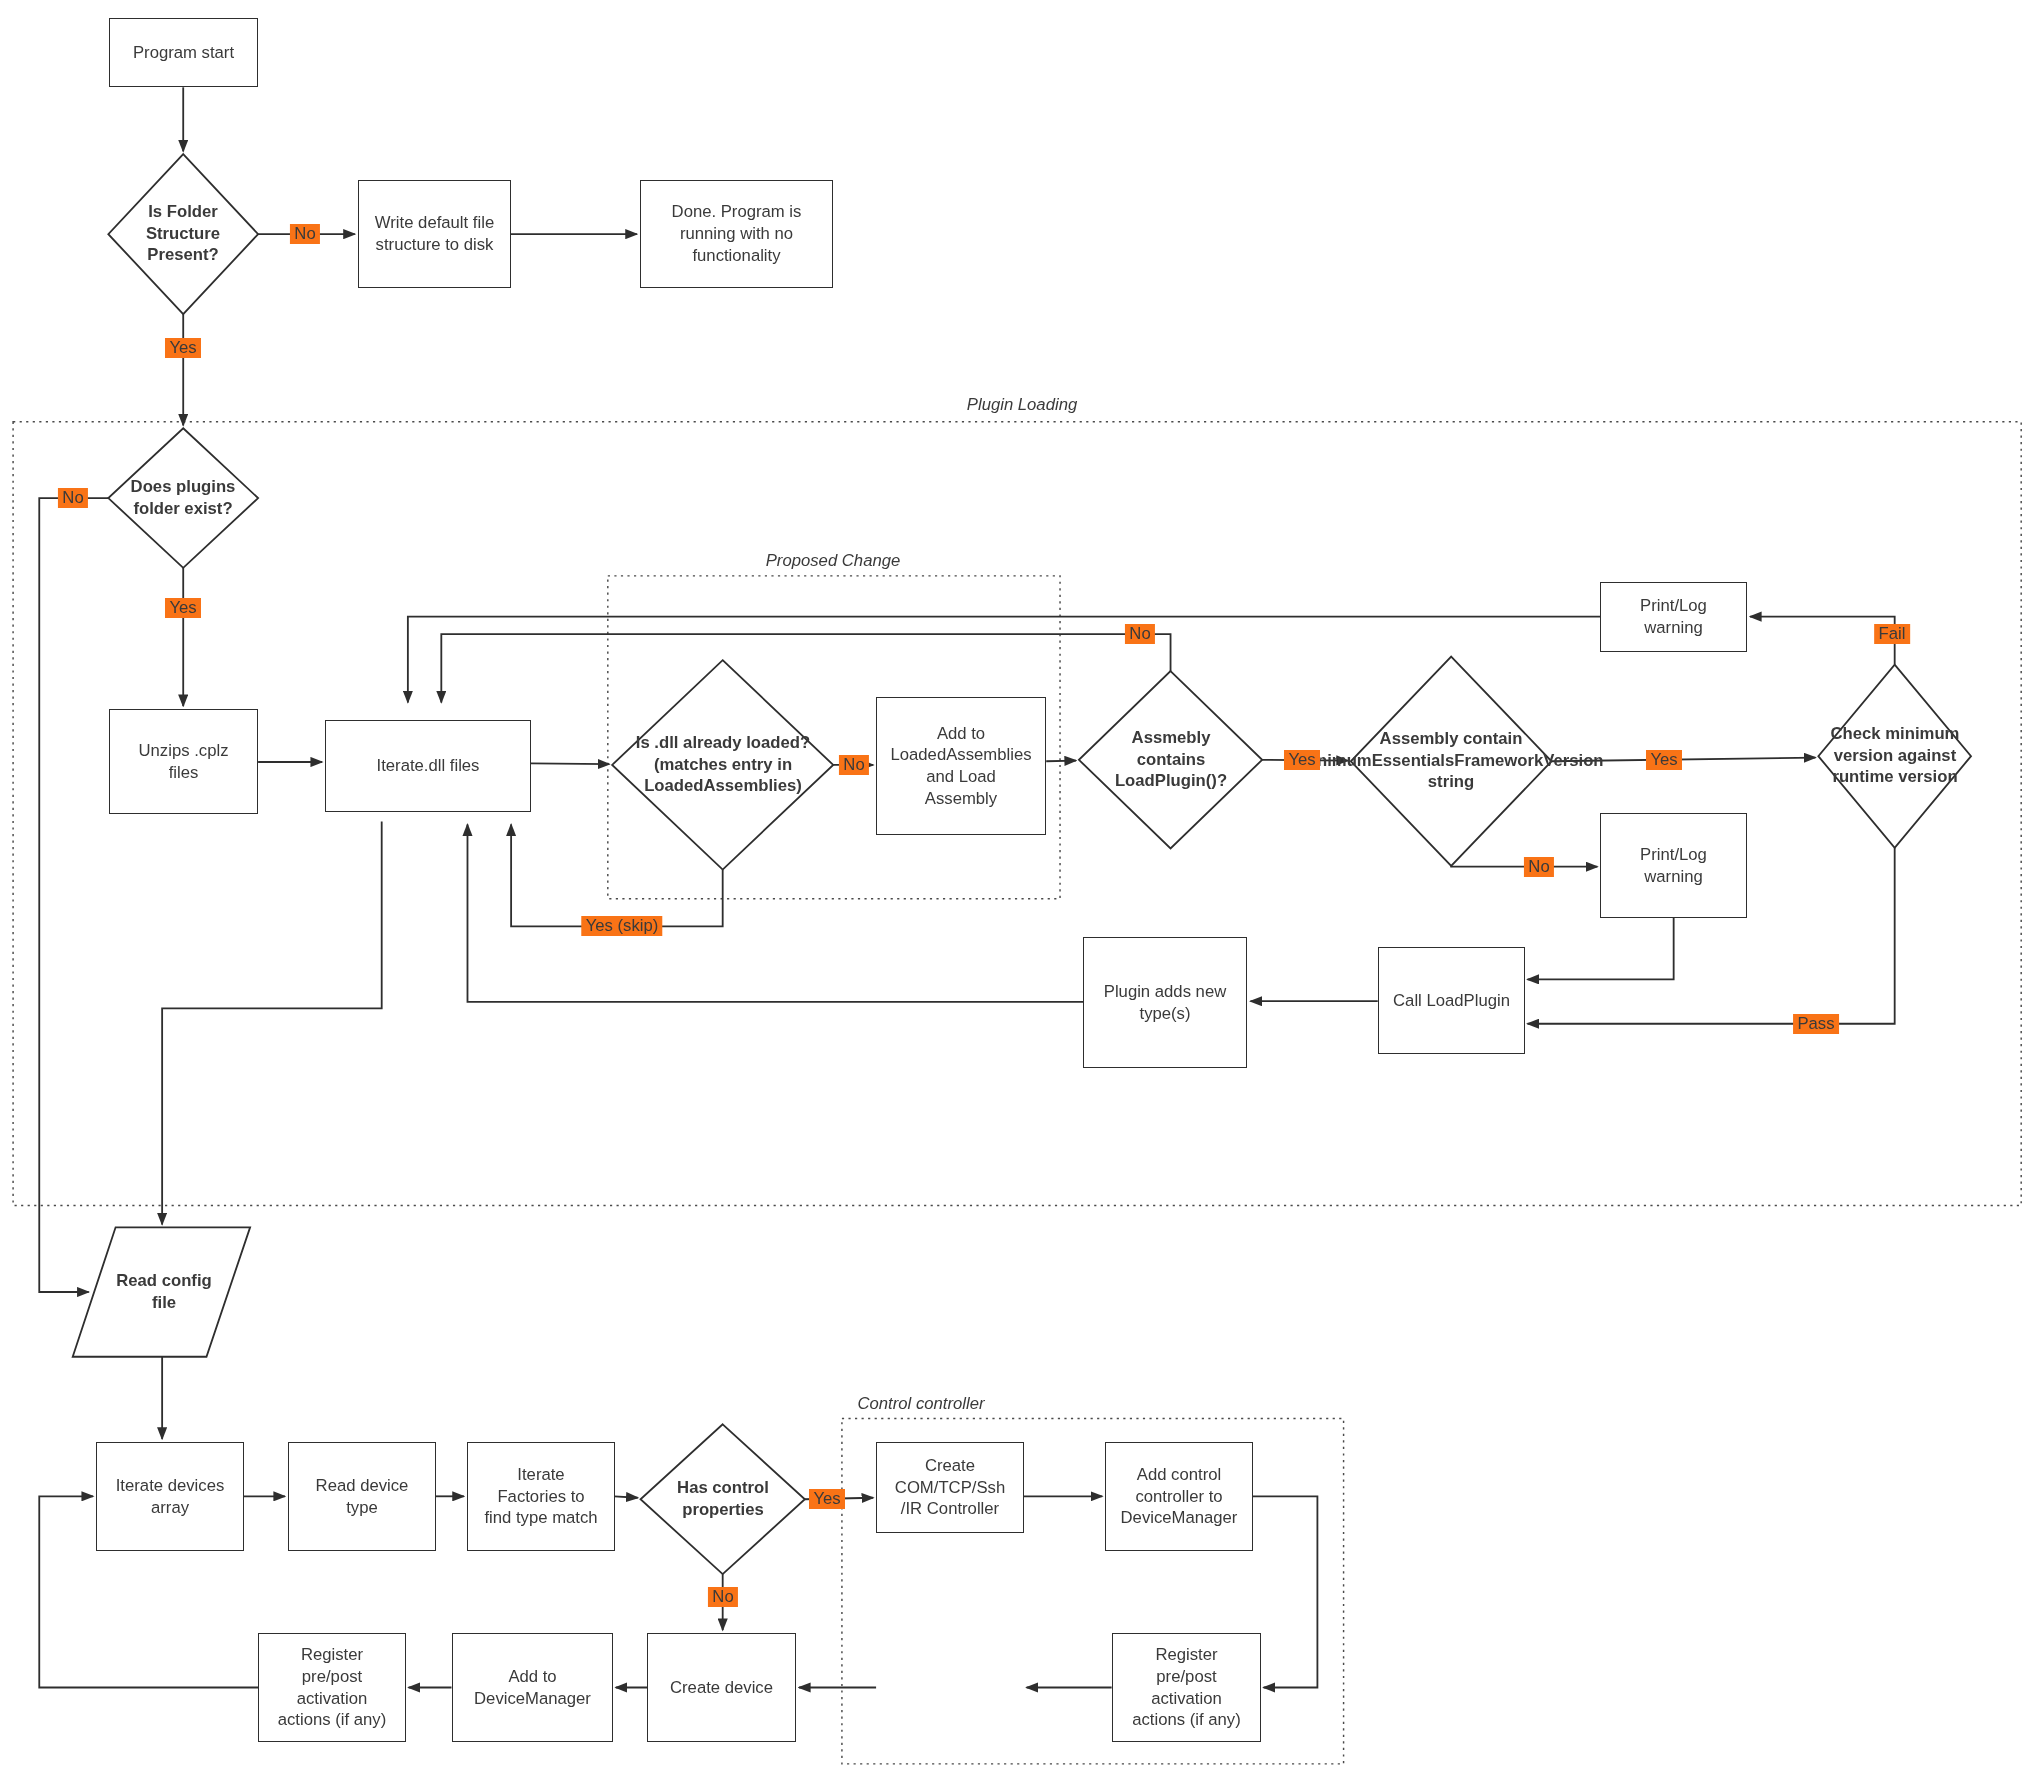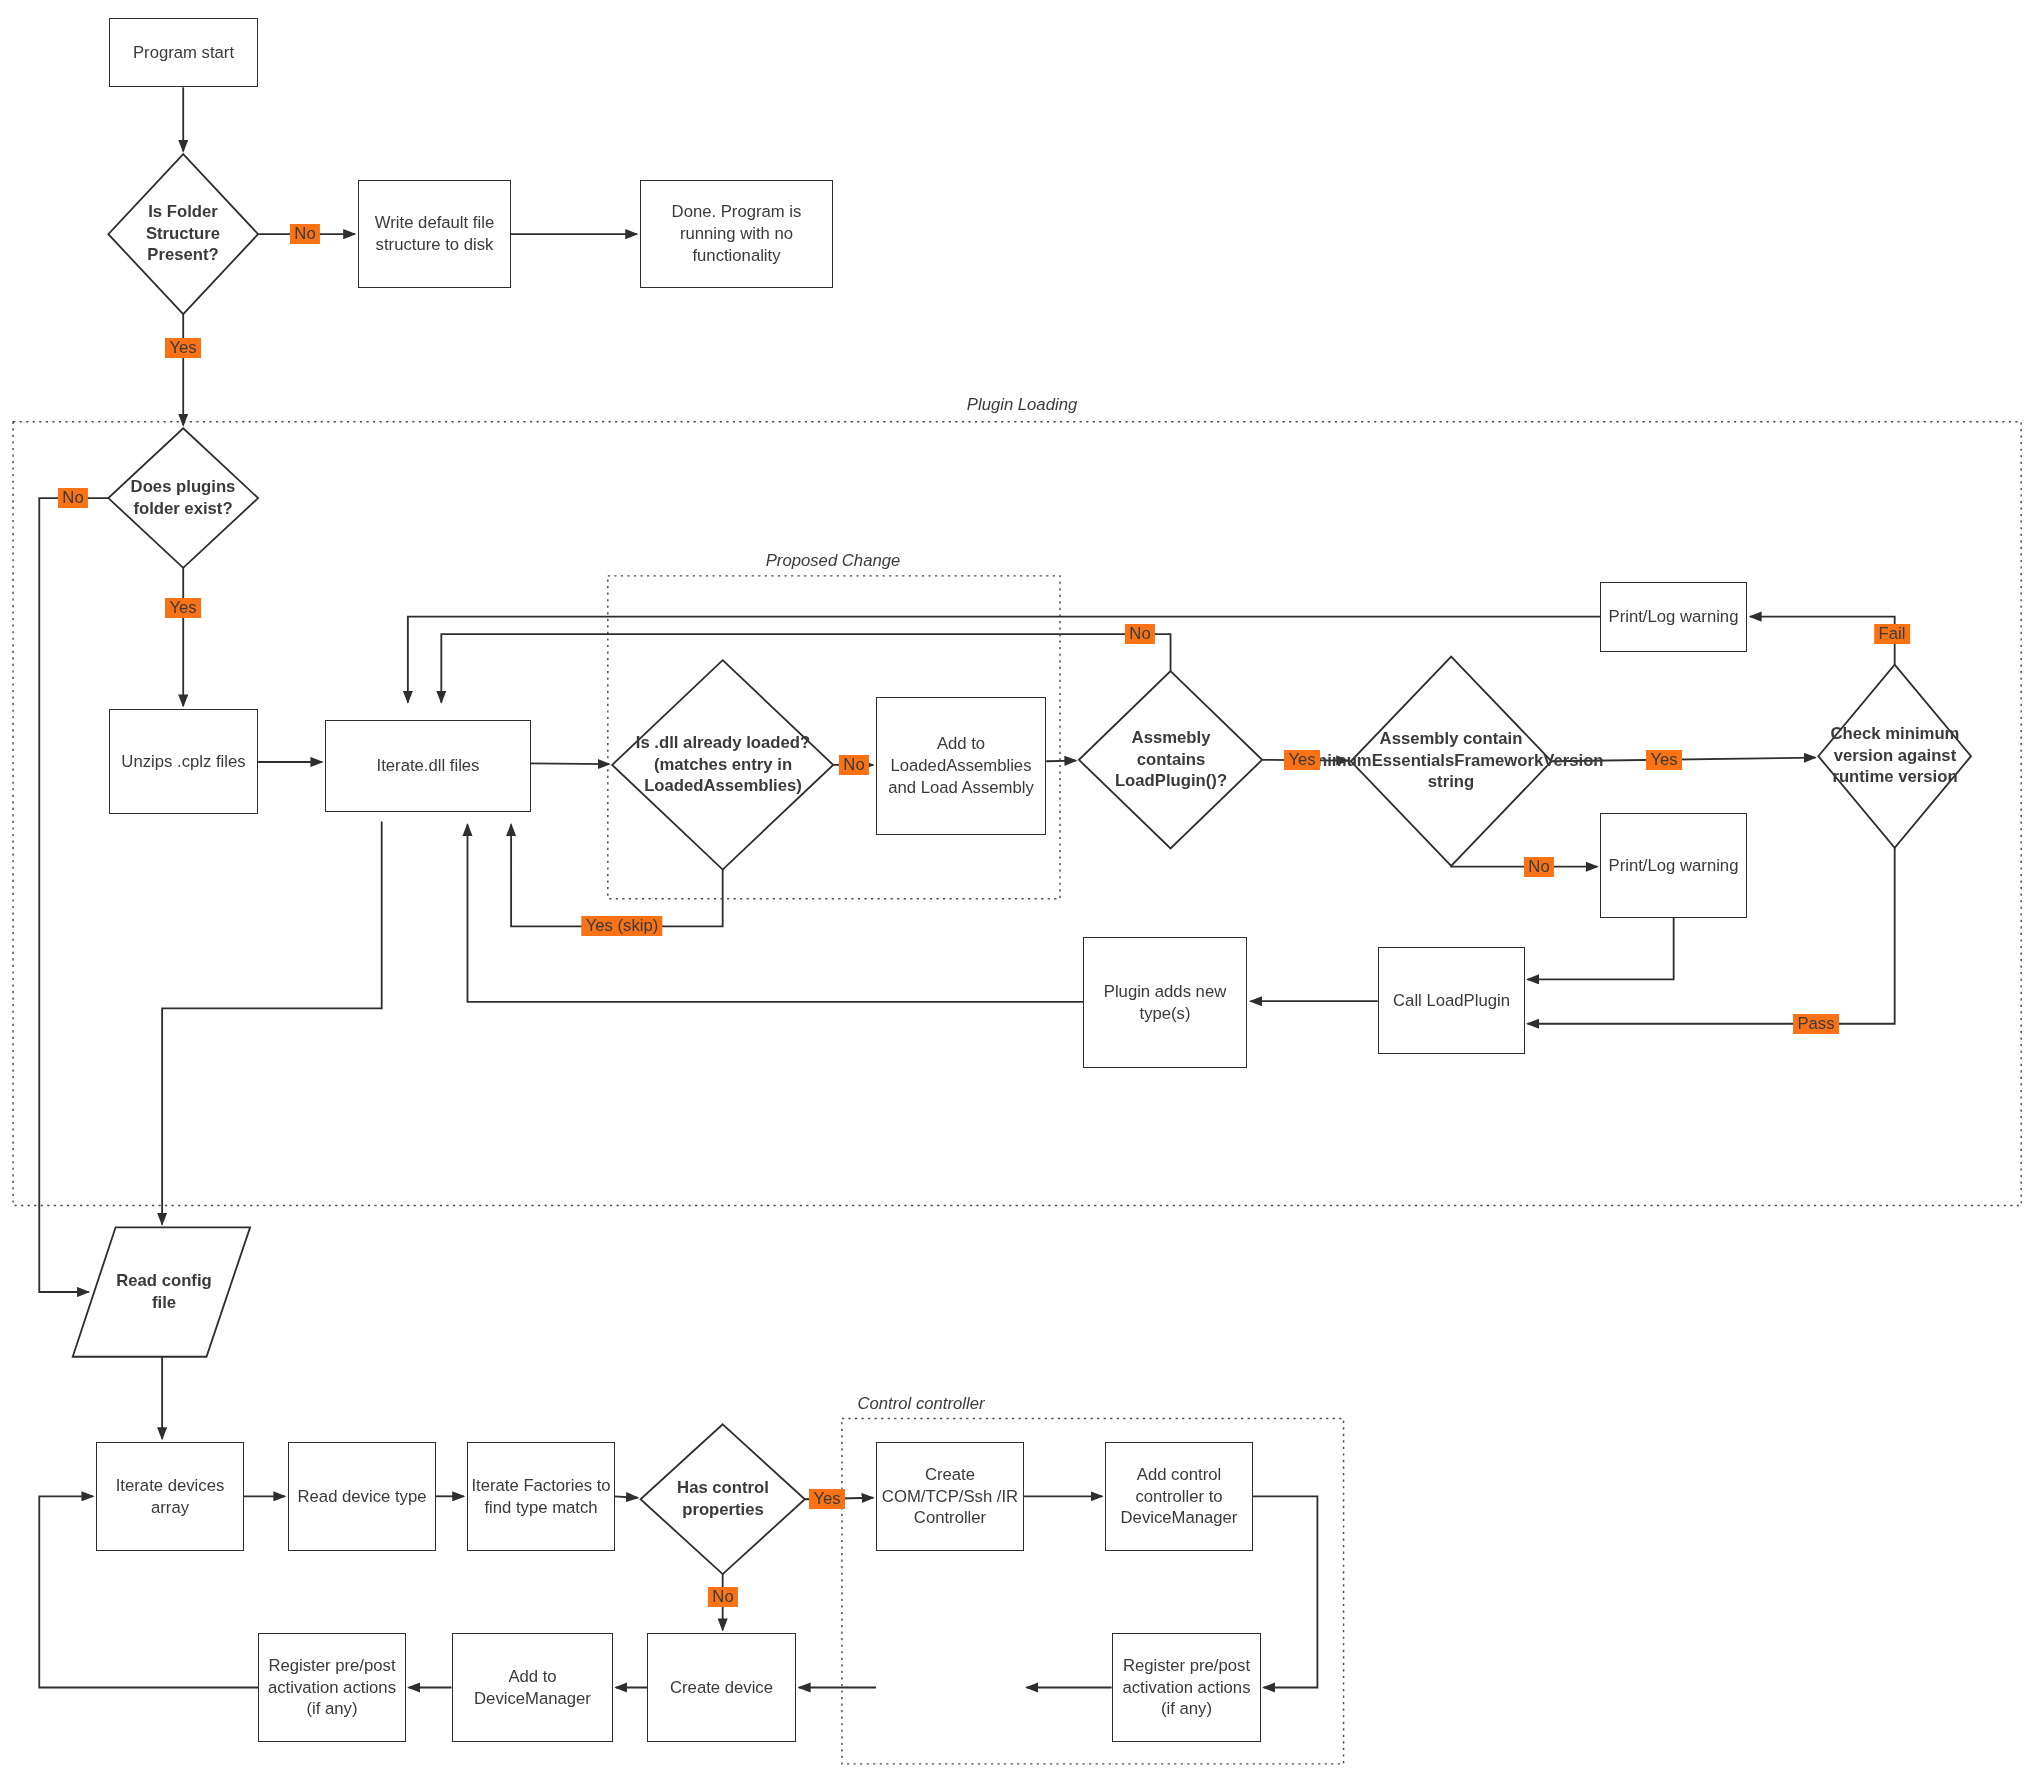--- a/index.html
+++ b/index.html
@@ -5,21 +5,21 @@
   * { margin:0; padding:0; box-sizing:border-box; }
   html,body { background:#ffffff; }
   body { font-family:"Liberation Sans", sans-serif; color:#3a3a3a; }
   .canvas { position:relative; width:2035px; height:1785px; background:#ffffff; overflow:hidden; }
   .canvas > svg { position:absolute; left:0; top:0; }
   .edge { fill:none; stroke:#2e2e2e; stroke-width:2.5; marker-end:url(#arw); }
   .shape { fill:#ffffff; stroke:#2e2e2e; stroke-width:2.5; }
   .groupbox { fill:none; stroke:#4a4a4a; stroke-width:2; stroke-dasharray:3 6; }
   .node { position:absolute; border:1.8px solid #2e2e2e; background:#ffffff;
           display:flex; align-items:center; justify-content:center; text-align:center;
-          font-size:16.7px; line-height:1.3; padding:3px; overflow-wrap:break-word; }
+          font-size:16.7px; line-height:1.3; padding:14px; overflow-wrap:break-word; }
   .dlabel { position:absolute; transform:translate(-50%,-50%);
             display:flex; align-items:center; justify-content:center; text-align:center;
             font-size:16.7px; line-height:1.3; overflow-wrap:break-word;font-weight:bold; }
   .elabel { position:absolute; transform:translate(-50%,-50%); background:#f97316;
             padding:0 4.4px; font-size:16.7px; white-space:nowrap; }
   .glabel { position:absolute; transform:translate(-50%,-50%); font-size:16.7px; white-space:nowrap;font-style:italic; }
 </style>
 </head>
 <body>
 
@@ -98,21 +98,21 @@
   <div class="node" style="left:109px;top:709px;width:149px;height:105px">Unzips .cplz files</div>
   <div class="node" style="left:325px;top:720px;width:206px;height:92px">Iterate.dll files</div>
   <div class="node" style="left:876px;top:697px;width:170px;height:138px">Add to LoadedAssemblies and Load Assembly</div>
   <div class="node" style="left:1600px;top:582px;width:147px;height:70px">Print/Log warning</div>
   <div class="node" style="left:1600px;top:813px;width:147px;height:105px">Print/Log warning</div>
   <div class="node" style="left:1378px;top:947px;width:147px;height:107px">Call LoadPlugin</div>
   <div class="node" style="left:1083px;top:937px;width:164px;height:131px">Plugin adds new type(s)</div>
   <div class="node" style="left:96px;top:1442px;width:148px;height:109px">Iterate devices array</div>
   <div class="node" style="left:288px;top:1442px;width:148px;height:109px">Read device type</div>
   <div class="node" style="left:467px;top:1442px;width:148px;height:109px">Iterate Factories to find type match</div>
-  <div class="node" style="left:876px;top:1442px;width:148px;height:109px">Create COM/TCP/Ssh /IR Controller</div>
+  <div class="node" style="left:876px;top:1442px;width:148px;height:91px">Create COM/TCP/Ssh /IR Controller</div>
   <div class="node" style="left:1105px;top:1442px;width:148px;height:109px">Add control controller to DeviceManager</div>
   <div class="node" style="left:1112px;top:1633px;width:149px;height:109px">Register pre/post activation actions (if any)</div>
   <div class="node" style="left:647px;top:1633px;width:149px;height:109px">Create device</div>
   <div class="node" style="left:452px;top:1633px;width:161px;height:109px">Add to DeviceManager</div>
   <div class="node" style="left:258px;top:1633px;width:148px;height:109px">Register pre/post activation actions (if any)</div>
 
   <div class="dlabel" style="left:183px;top:234px;width:113px">Is Folder Structure Present?</div>
   <div class="dlabel" style="left:183px;top:498px;width:120px">Does plugins folder exist?</div>
   <div class="dlabel" style="left:723px;top:765px;width:182px">Is .dll already loaded? (matches entry in LoadedAssemblies)</div>
   <div class="dlabel" style="left:1171px;top:760px;width:131px">Assmebly contains LoadPlugin()?</div>

